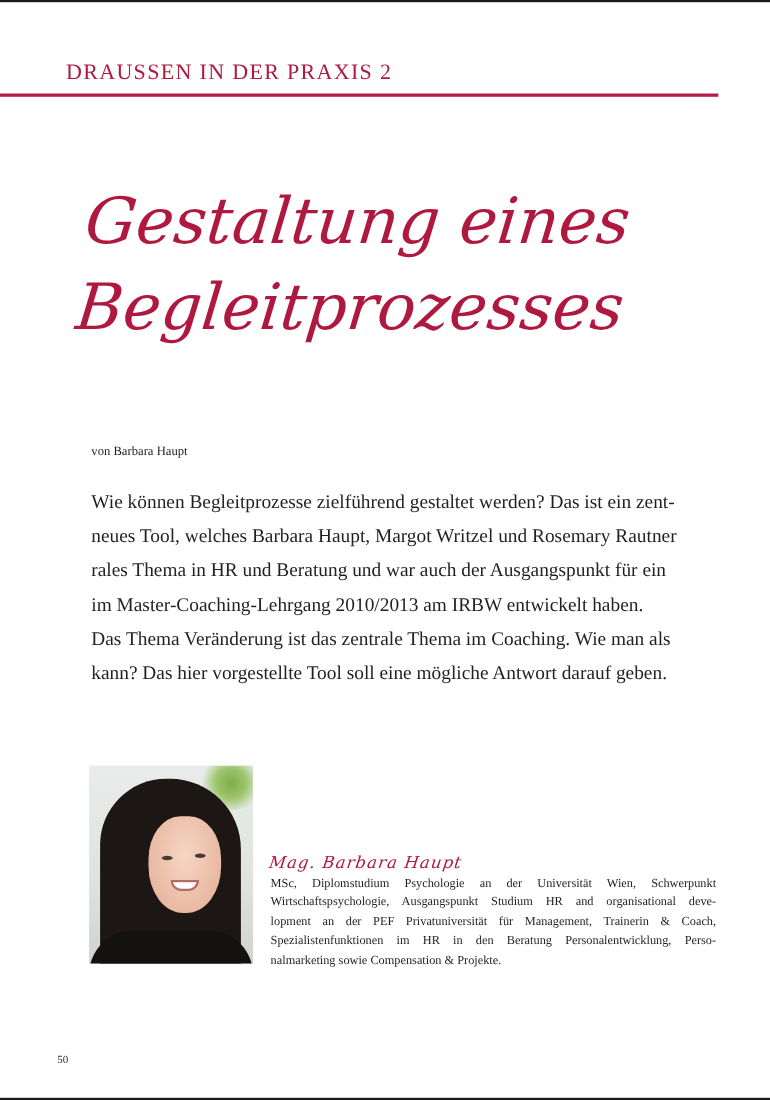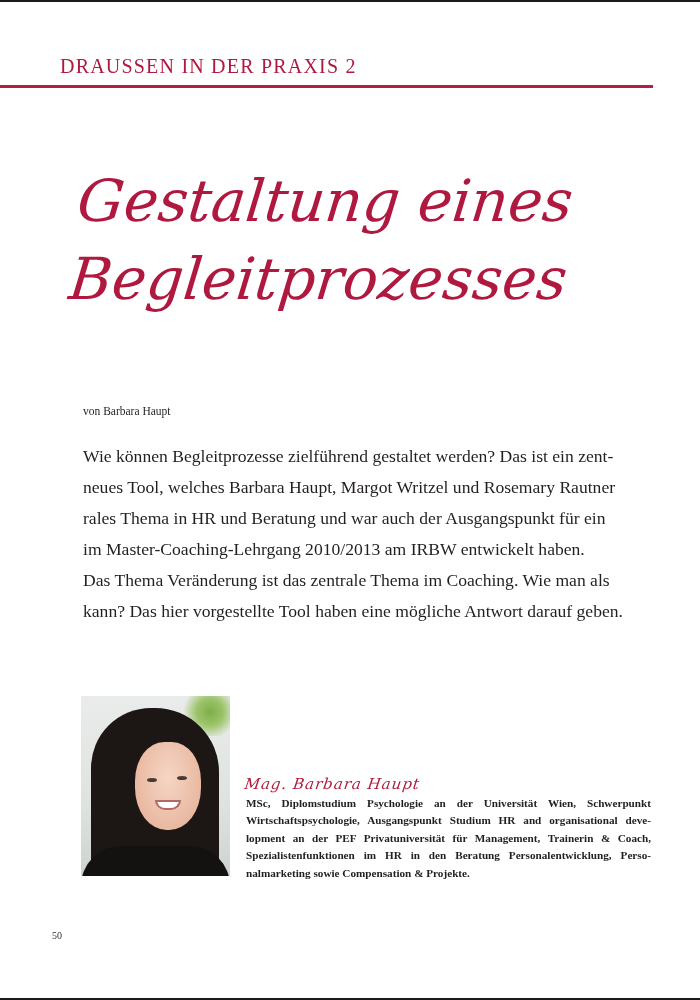--- a/index.html
+++ b/index.html
@@ -146,26 +146,26 @@
     .bio-text {
       position: absolute;
       left: 246px;
       top: 793px;
       width: 405px;
       font-size: 11.2px;
       line-height: 17.4px;
       color: #231f20;
       text-align: justify;
     }
-    .bio-text p { margin: 0; white-space: nowrap; text-align-last: justify; font-weight: bold; }
+    .bio-text p { margin: 0; white-space: nowrap; text-align-last: justify; }
     .bio-text p.last { text-align-last: left; }
     .page-number {
       position: absolute;
       left: 52px;
-      top: 928px;
+      top: 956px;
       font-size: 10px;
       color: #333;
     }
   </style>
 </head>
 <body>
 
 <div class="section-header">DRAUSSEN IN DER PRAXIS 2</div>
 <div class="header-rule"></div>
 
@@ -175,21 +175,21 @@
 </h1>
 
 <div class="byline">von Barbara Haupt</div>
 
 <div class="lead">
   <p>Wie können Begleitprozesse zielführend gestaltet werden? Das ist ein zent-</p>
   <p>neues Tool, welches Barbara Haupt, Margot Writzel und Rosemary Rautner</p>
   <p>rales Thema in HR und  Beratung und war auch der Ausgangspunkt für ein</p>
   <p>im Master-Coaching-Lehrgang 2010/2013 am IRBW entwickelt haben.</p>
   <p>Das Thema Veränderung ist das zentrale Thema im Coaching. Wie man als</p>
-  <p>kann? Das hier vorgestellte Tool haben  eine mögliche Antwort darauf geben.</p>
+  <p>kann? Das hier vorgestellte Tool soll  eine mögliche Antwort darauf geben.</p>
 </div>
 
 <div class="portrait" title="Portrait of Barbara Haupt">
   <div class="leaves"></div>
   <div class="hair"></div>
   <div class="face"></div>
   <div class="eye" style="left:66px;top:82px;"></div>
   <div class="eye" style="left:96px;top:80px;"></div>
   <div class="mouth"></div>
   <div class="shoulders"></div>

